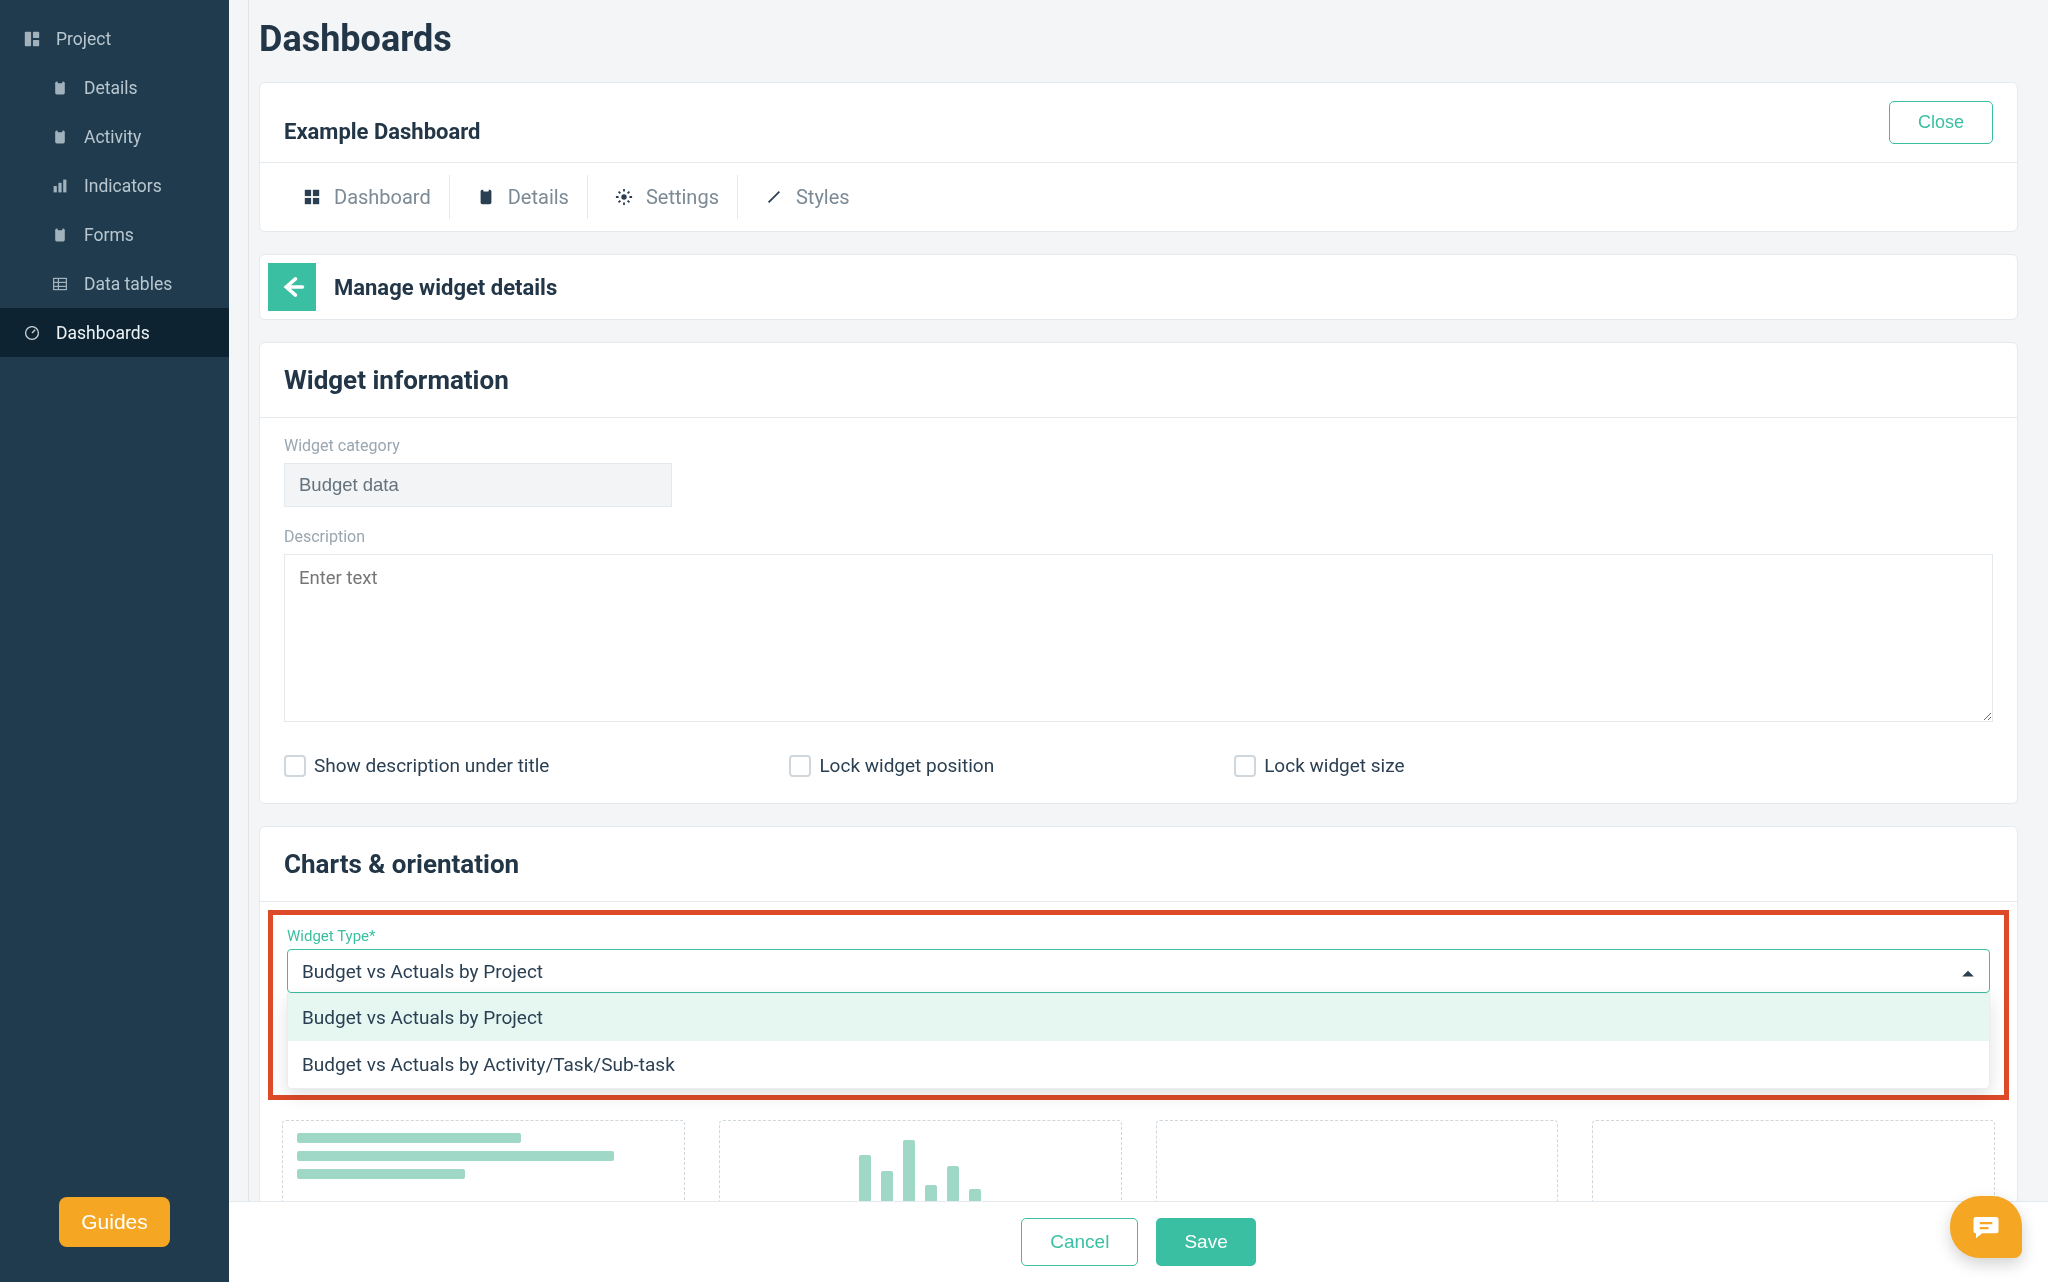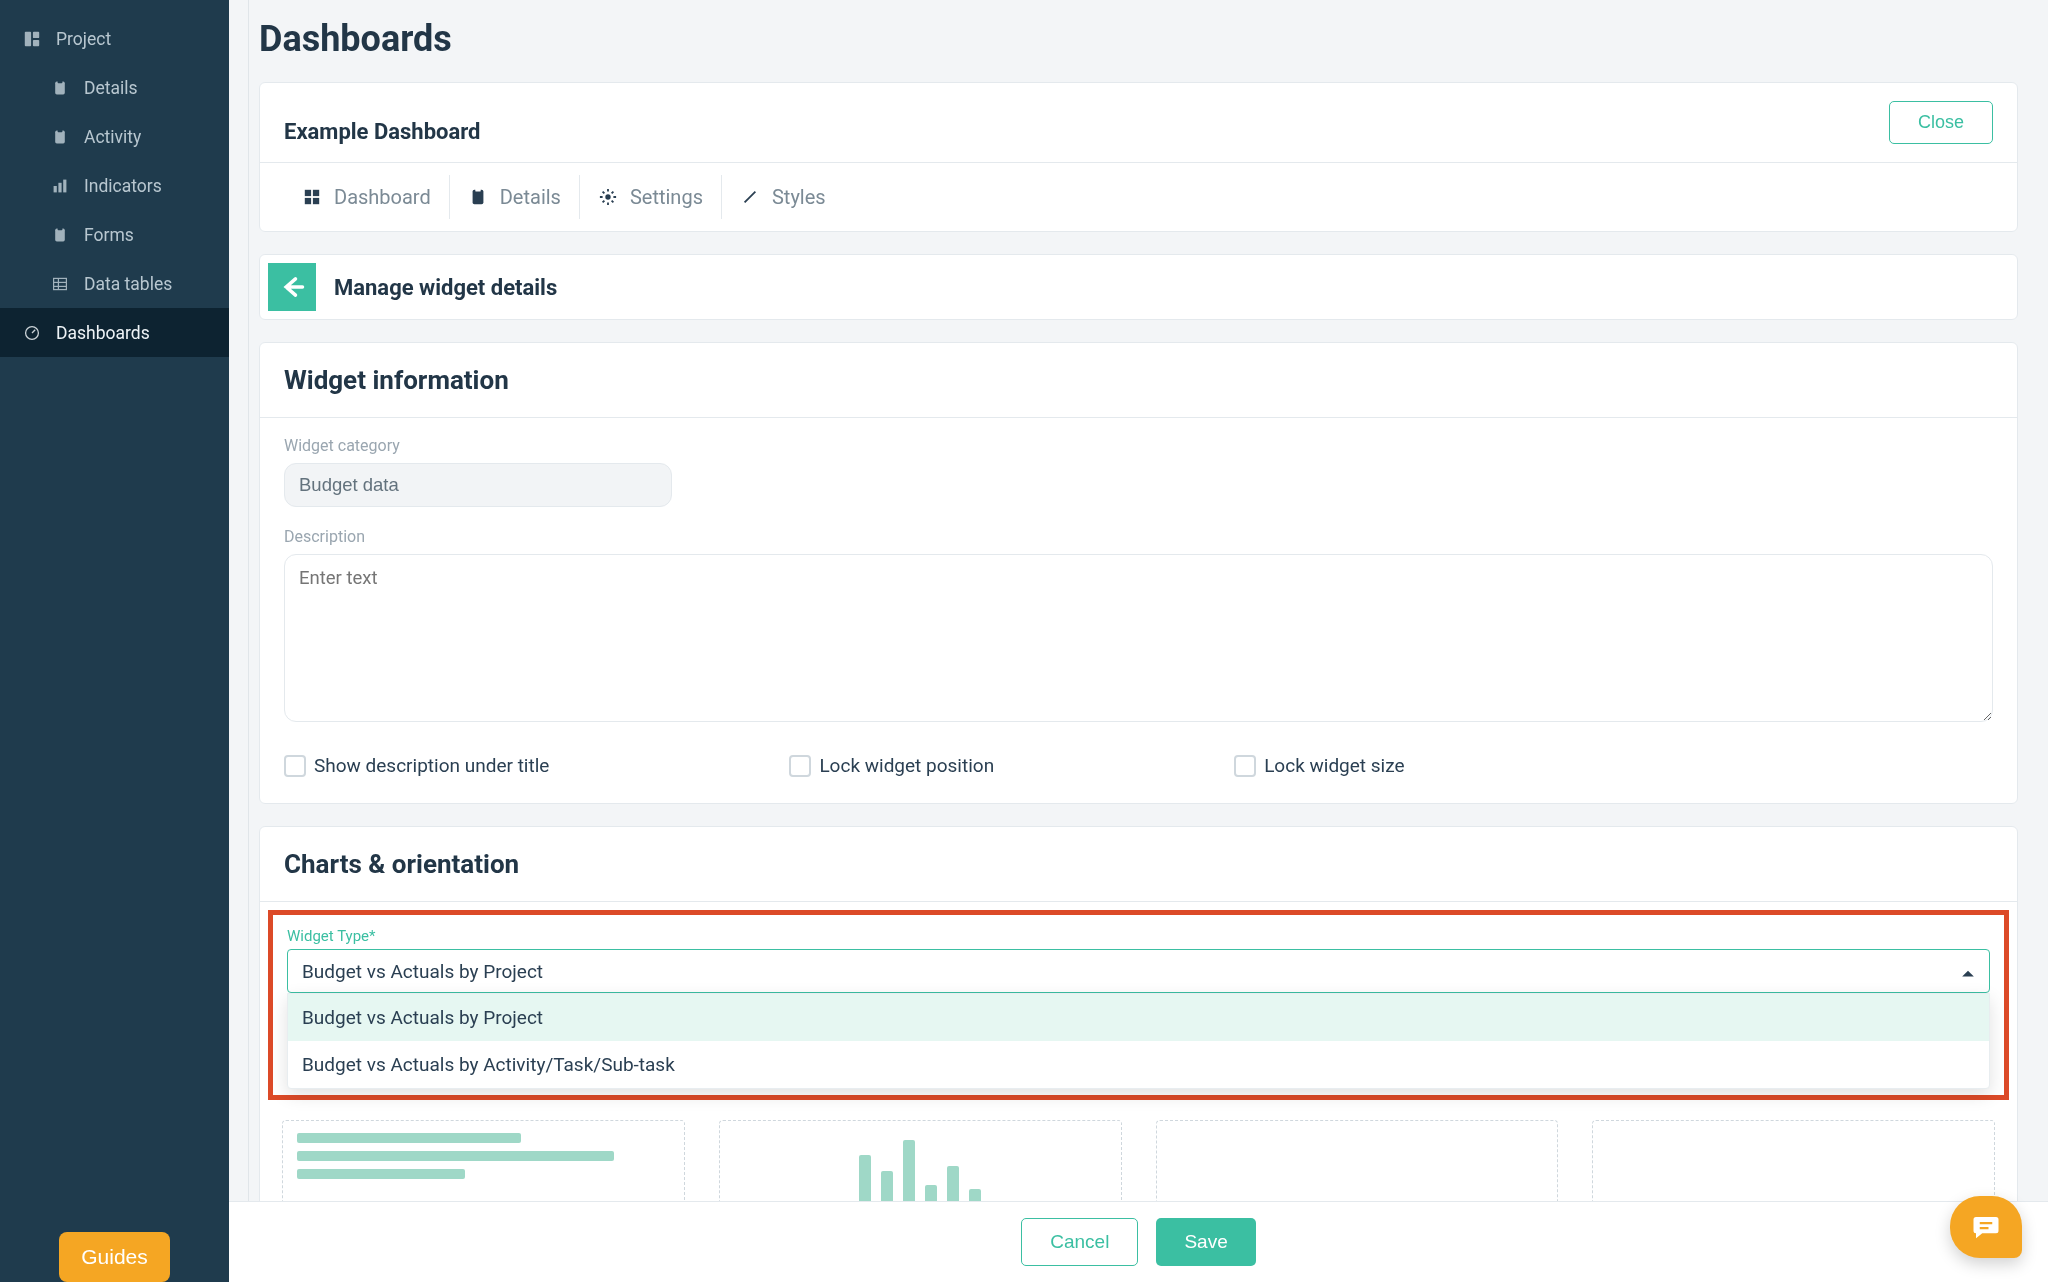--- a/index.html
+++ b/index.html
@@ -56,20 +56,21 @@
     width: 20px;
     height: 20px;
     display:flex;
     align-items:center;
     justify-content:center;
     opacity: .85;
   }
   .sidebar .spacer { flex:1; }
   .guides-btn {
     align-self: center;
+    margin-bottom: 35px;
     background: var(--orange);
     color: #fff;
     border: none;
     border-radius: 8px;
     padding: 13px 22px;
     font-size: 21px;
     font-weight: 500;
     cursor: pointer;
   }
 
@@ -108,20 +109,21 @@
     color: var(--accent);
     background: #fff;
     border-radius: 5px;
     padding: 10px 28px;
     font-size: 18px;
     cursor: pointer;
   }
   .tabs {
     display:flex;
     padding: 12px 24px;
+    gap: 8px;
   }
   .tab {
     display:flex;
     align-items:center;
     gap: 12px;
     padding: 10px 18px;
     border-right: 1px solid var(--border);
     font-size: 20px;
     color: var(--text-muted);
     cursor: pointer;
@@ -159,21 +161,21 @@
   .form-body { padding: 18px 24px 26px 24px; }
   .row { display:flex; gap: 40px; }
   .col { display:flex; flex-direction:column; }
   .col-narrow { width: 388px; }
   .col-wide { flex:1; }
 
   .label { font-size: 16px; color: var(--text-light); margin-bottom: 8px; }
   .input {
     height: 44px;
     border: 1px solid var(--border);
-    border-radius: 12px;
+    border-radius: 0;
     padding: 0 14px;
     font-size: 18.5px;
     color: #2a3f52;
     background: #fff;
   }
   .input[disabled] { background: #f2f4f6; color: #63727d; }
   textarea.input {
     height: 168px;
     padding: 12px 14px;
     resize: both;

